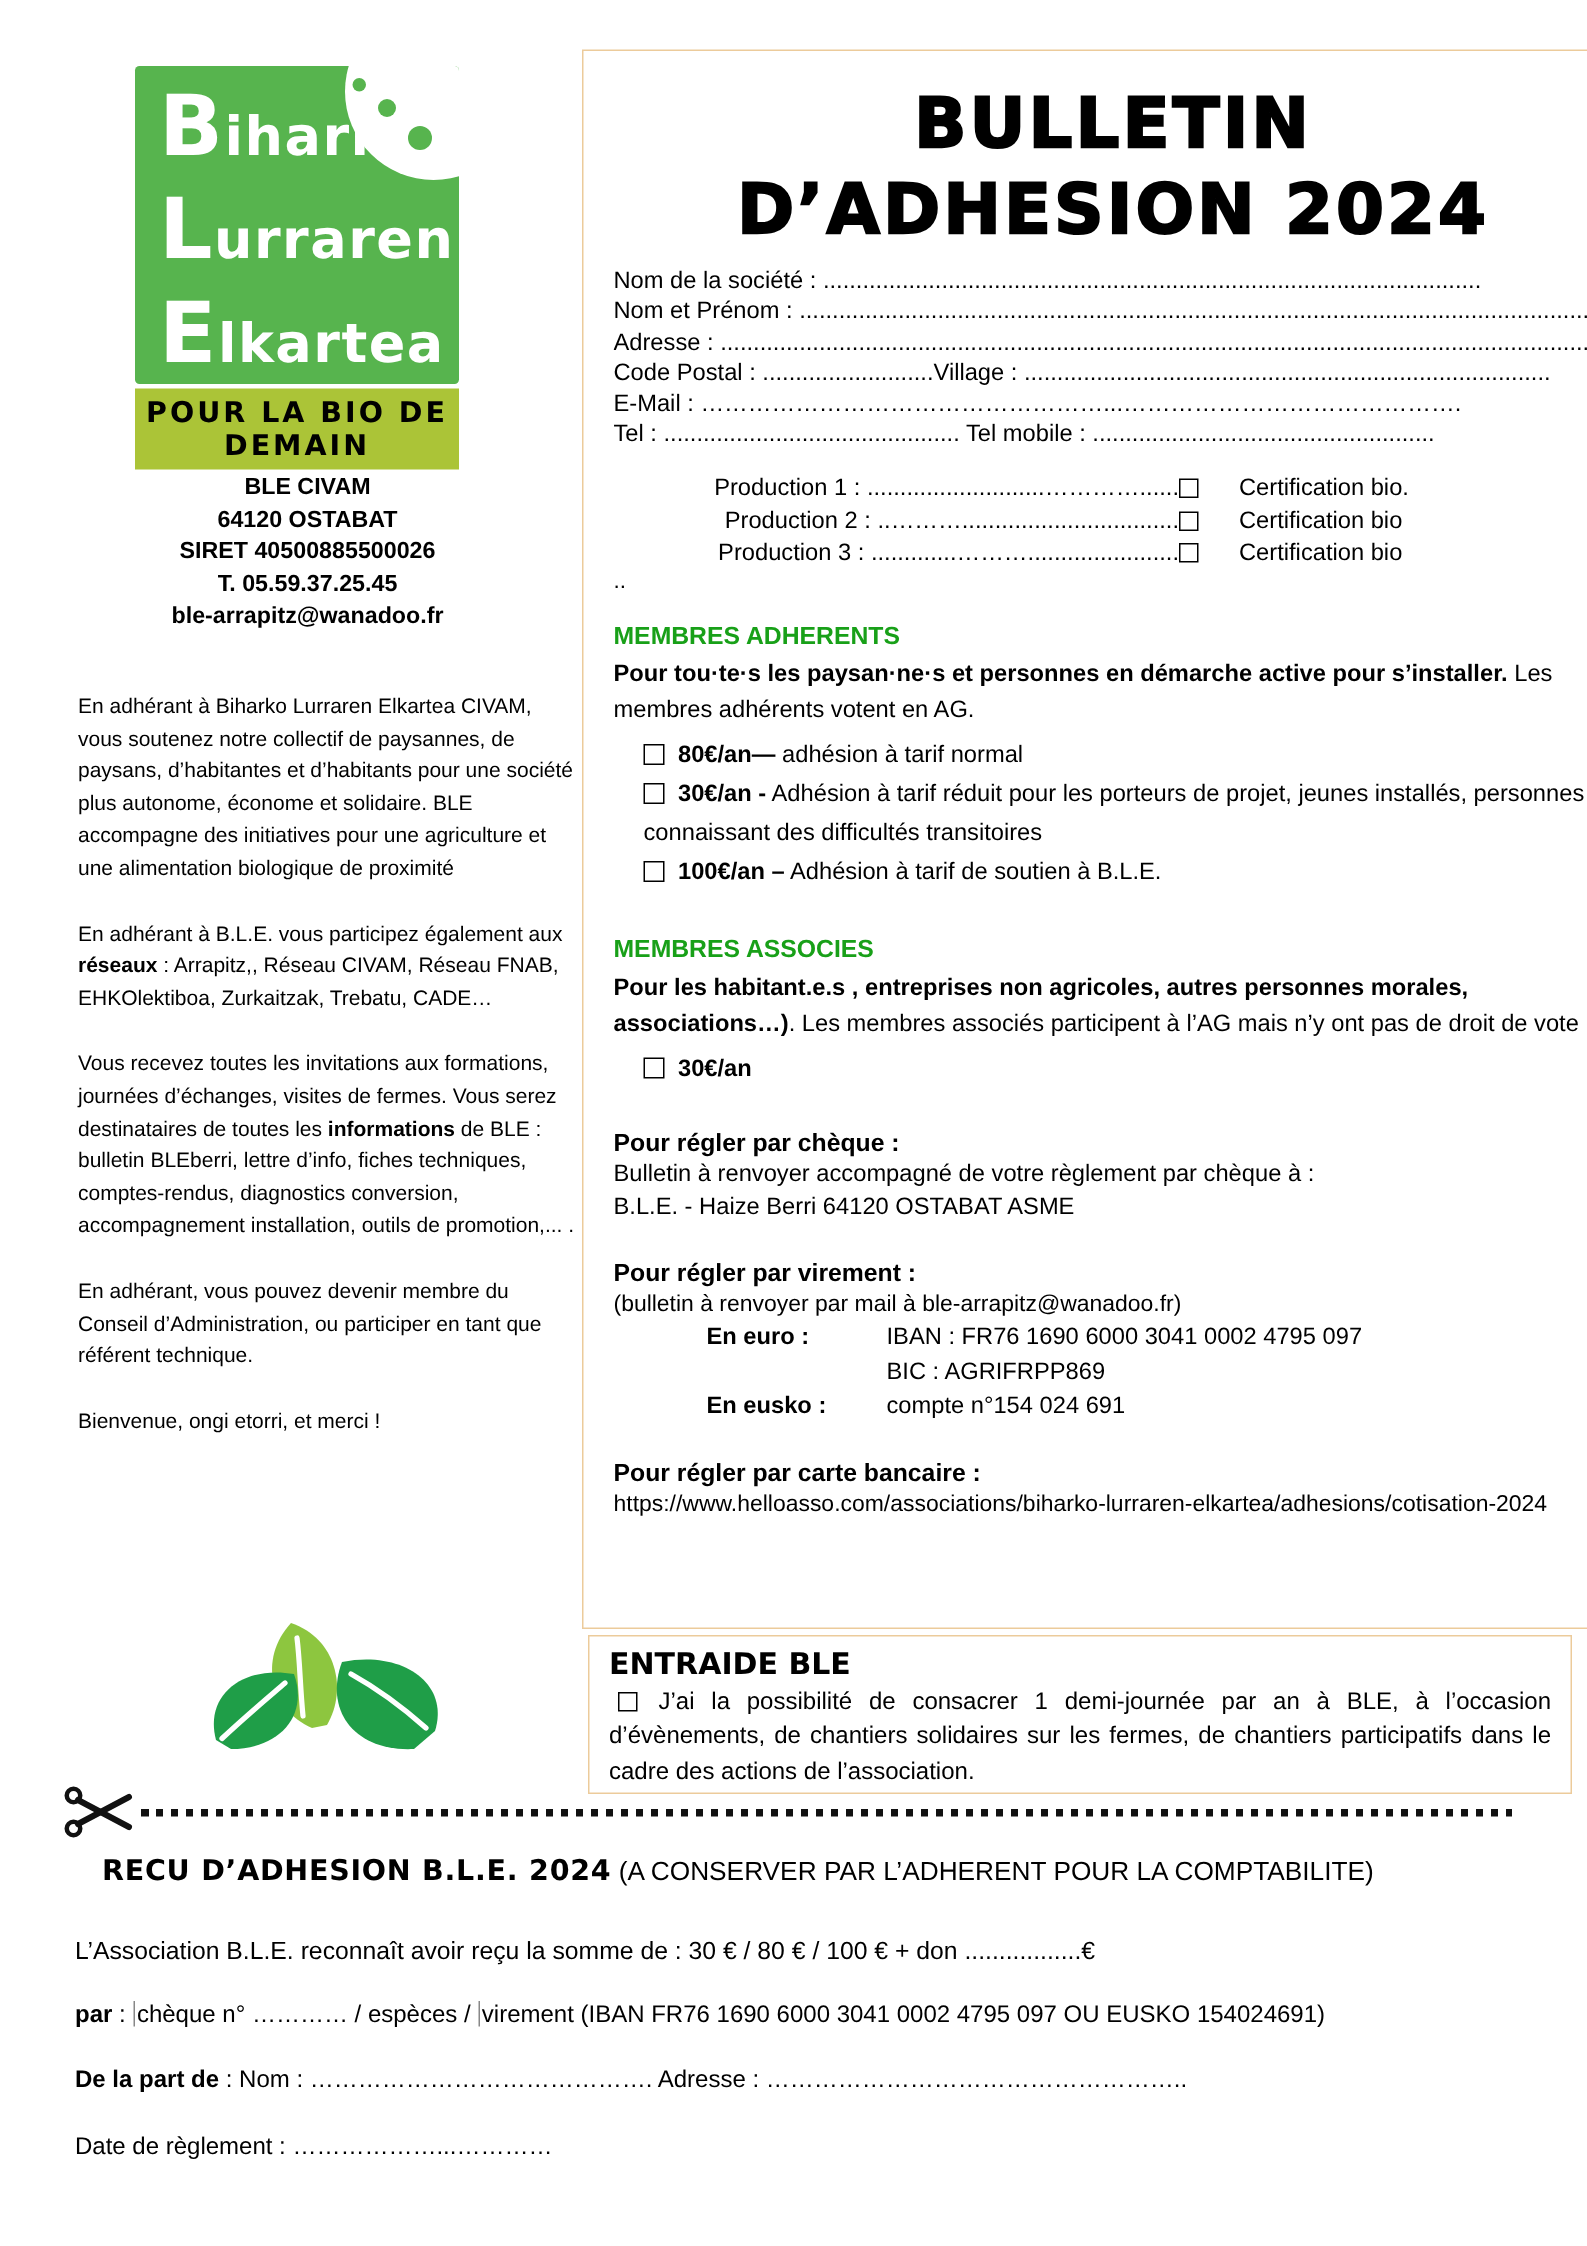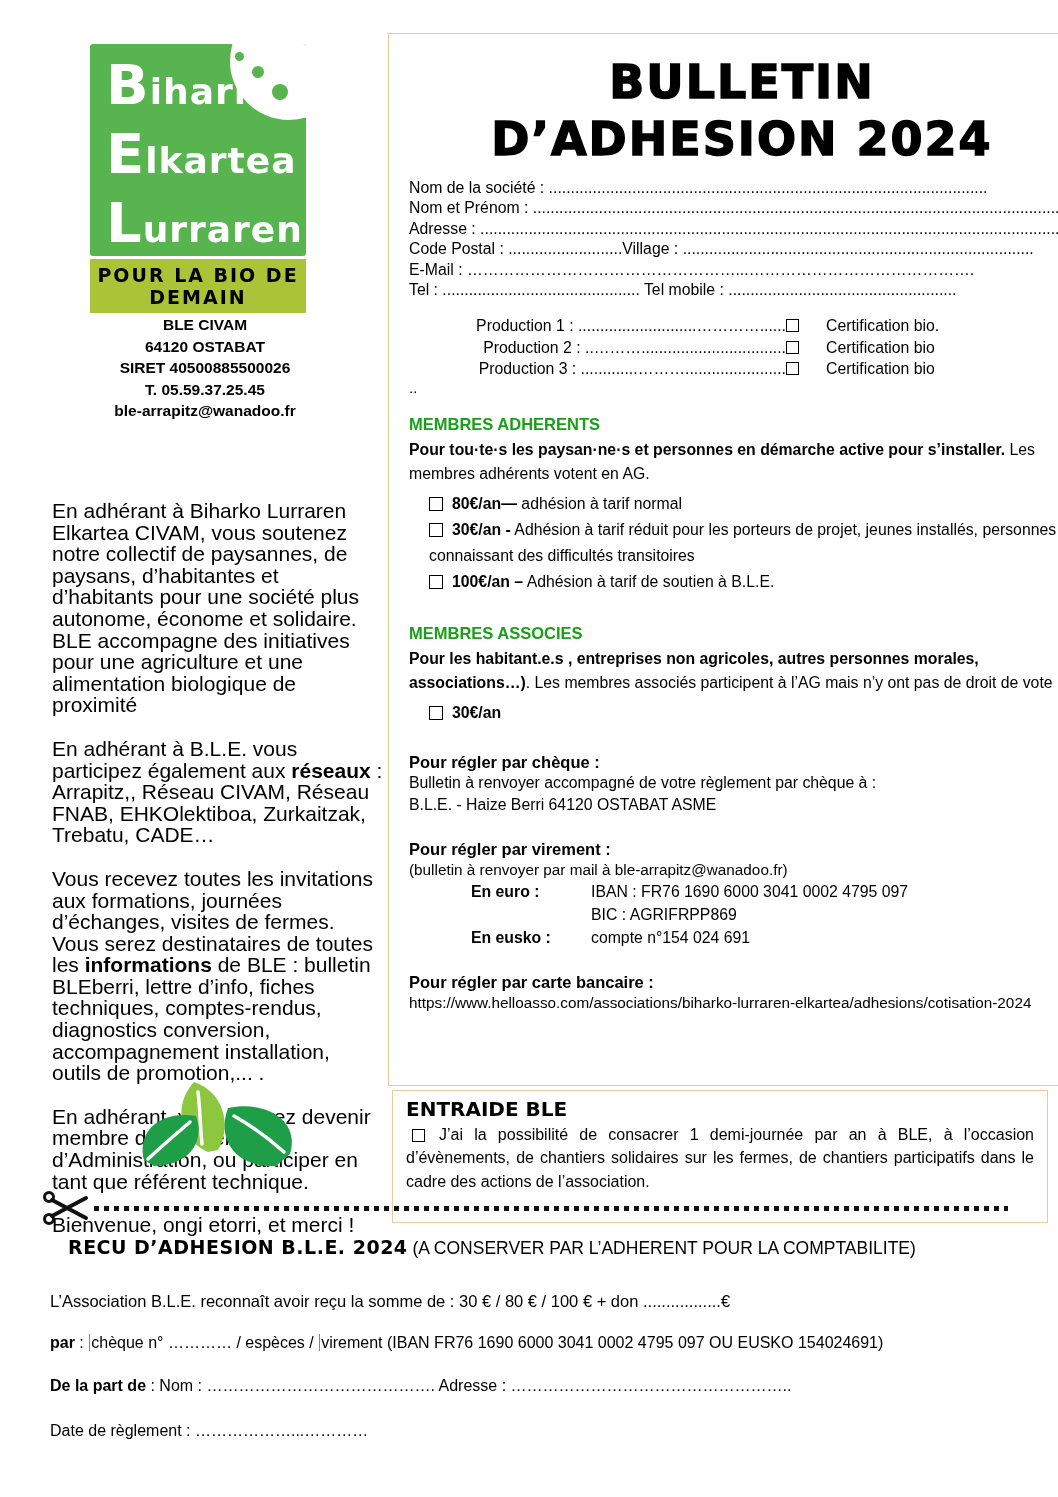--- a/index.html
+++ b/index.html
@@ -17,21 +17,21 @@
   .dot{position:absolute;background:#57b44e;border-radius:50%;}
   .dot1{width:9px;height:9px;right:62px;top:8px;}
   .dot2{width:12px;height:12px;right:42px;top:22px;}
   .dot3{width:16px;height:16px;right:18px;top:40px;}
   .logo-band{margin-top:3px;background:#abc437;color:#000000;font-weight:bold;text-align:center;
              font-size:19px;letter-spacing:2px;padding:5px 0;font-family:"DejaVu Sans",sans-serif;}
 
   
   .contact{position:absolute;left:60px;top:314px;width:290px;text-align:center;
            font-weight:bold;font-size:15.5px;line-height:21.5px;}
-  .sidebar{position:absolute;left:52px;top:460px;width:332px;font-size:21px;line-height:21.6px;margin-top:40px;}
+  .sidebar{position:absolute;left:52px;top:460px;width:332px;font-size:14px;line-height:21.6px;}
   .sidebar p{margin:0 0 22px 0;}
   .plant{position:absolute;left:128px;top:1080px;}
 
   
   .main-box{position:absolute;left:388px;top:33px;width:708px;height:1053px;
             border:1px solid #eccb9b;box-sizing:border-box;padding:0 20px;overflow:hidden;
             font-size:15.8px;}
   .form-title{ text-align:center;font-family:"DejaVu Sans",sans-serif;font-weight:bold;
                font-size:46px;line-height:57px;letter-spacing:2px;color:#000;
                -webkit-text-stroke:1.5px #000;}
@@ -55,21 +55,21 @@
   .mt-vir{margin-top:24px;}
   .mt-carte{margin-top:24px;}
   .body-line{line-height:22px;}
   .pay-row{display:flex;line-height:23px;}
   .pay-label{flex:0 0 120px;margin-left:62px;font-weight:bold;}
   .small-note{font-size:15.3px;line-height:21px;}
   .italic-note{font-style:italic;font-size:15.3px;line-height:21px;text-align:justify;}
   .url-line{font-size:15.3px;line-height:21px;white-space:nowrap;overflow:hidden;}
 
   
-  .entraide-box{position:absolute;left:392px;top:1090px;width:656px;height:133px;
+  .entraide-box{position:absolute;left:392px;top:1090px;width:656px;height:106px;
                 border:1px solid #eccb9b;box-sizing:border-box;padding:5px 13px;overflow:hidden;}
   .entraide-h{font-weight:bold;font-size:20px;line-height:27px;font-family:"DejaVu Sans",sans-serif;}
   .entraide-t{font-size:16px;line-height:23.3px;text-align:justify;}
 
   
   .cutline{position:absolute;left:42px;top:1190px;width:966px;display:flex;align-items:center;}
   .dotline{flex:1;height:5px;margin-left:4px;
            background:repeating-linear-gradient(90deg,#111 0 5px,transparent 5px 10px);}
 
   
@@ -84,22 +84,22 @@
   .tick{display:inline-block;width:1px;height:17px;background:#888;vertical-align:-3px;margin:0 1px;}
 </style>
 </head>
 <body>
 
 <div class="page">
 
   <div class="logo-wrap">
     <div class="logo-box">
       <div class="logo-line">Biharko</div>
+      <div class="logo-line">Lurraren</div>
       <div class="logo-line">Elkartea</div>
-      <div class="logo-line">Lurraren</div>
       <div class="corner-circle"></div>
       <div class="dot dot1"></div>
       <div class="dot dot2"></div>
       <div class="dot dot3"></div>
     </div>
     <div class="logo-band">POUR LA BIO DE DEMAIN</div>
   </div>
 
   <div class="contact">
     <div>BLE CIVAM</div>

